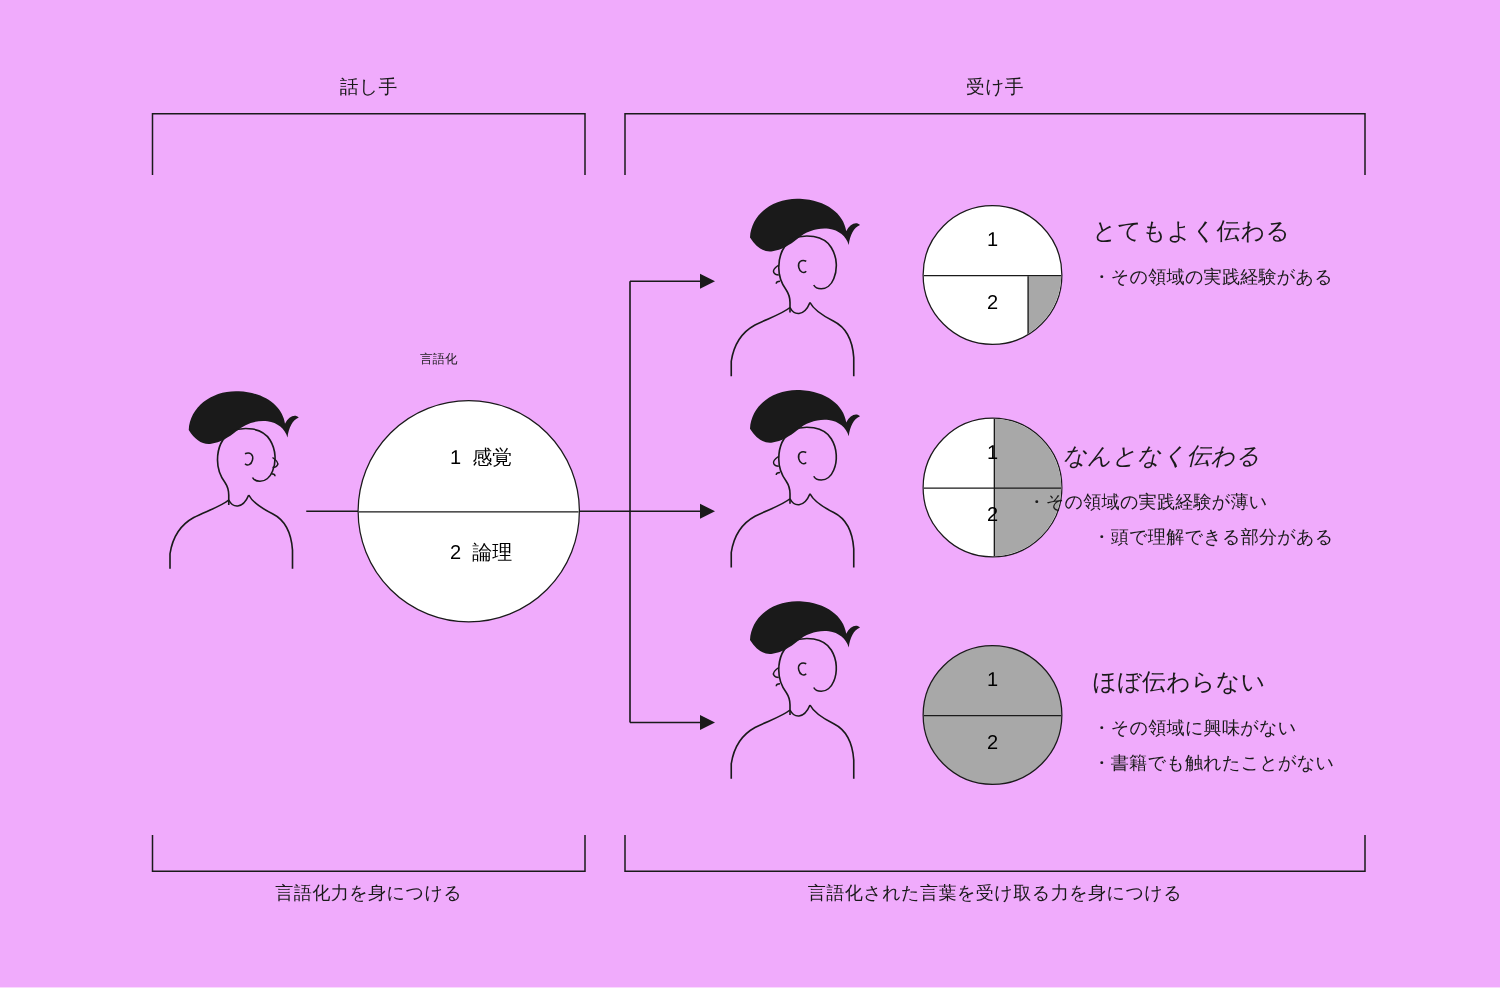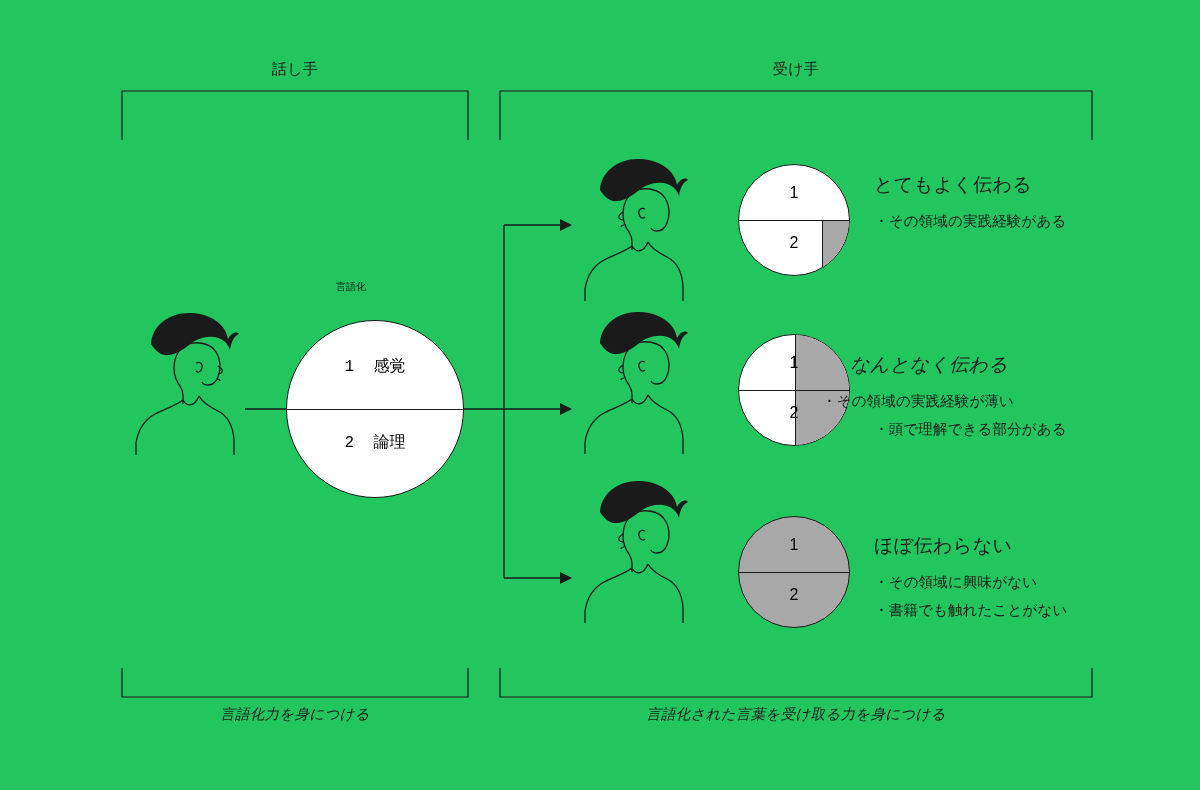--- a/index.html
+++ b/index.html
@@ -7,42 +7,41 @@
     padding: 0;
     background: #ffffff;
   }
   body {
     font-family: "Liberation Sans", "DejaVu Sans", sans-serif;
   }
   #canvas {
     position: relative;
     width: 1200px;
     height: 790px;
-    background: #22c55e;
+    background: #f0abfc;
     overflow: hidden;
   }
   .abs { position: absolute; }
 
   
   .bracket-label {
     position: absolute;
     font-size: 15px;
     color: #1a1a1a;
     white-space: nowrap;
     text-align: center;
     letter-spacing: 0.02em;
   }
   .bottom-label {
     position: absolute;
     font-size: 14.5px;
     color: #1a1a1a;
     white-space: nowrap;
     text-align: center;
     letter-spacing: 0.02em;
-    font-style: italic;
   }
 
   
   .circle {
     position: absolute;
     border-radius: 50%;
     border: 1.3px solid #1a1a1a;
     box-sizing: border-box;
     overflow: hidden;
     background: #ffffff;
@@ -199,21 +198,21 @@
   <div class="bracket-label" style="left:500px; top:60px; width:592px;">受け手</div>
 
   <div class="bottom-label" style="left:122px; top:705px; width:346px;">言語化力を身につける</div>
   <div class="bottom-label" style="left:500px; top:705px; width:592px;">言語化された言葉を受け取る力を身につける</div>
 
   <div class="big-circle-label" style="left:336px; top:280px;">言語化</div>
 
   <div class="circle" style="left:286px; top:320px; width:178px; height:178px;">
     <div class="divider"></div>
   </div>
-  <div class="circle-num-wrap abs" style="left:286px; top:320px; width:178px; height:178px;font-family:Liberation Mono, monospace;">
+  <div class="circle-num-wrap abs" style="left:296px; top:320px; width:178px; height:178px;">
     <div class="num abs" style="left:0; top:36px; width:178px; text-align:center;">
       <span>1</span>&nbsp;&nbsp;<span>感覚</span>
     </div>
     <div class="num abs" style="left:0; top:112px; width:178px; text-align:center;">
       <span>2</span>&nbsp;&nbsp;<span>論理</span>
     </div>
   </div>
 
   <div class="circle" style="left:738px; top:164px; width:112px; height:112px;">
     <div class="shade" style="left:83px; top:56px; width:29px; height:56px;"></div>

